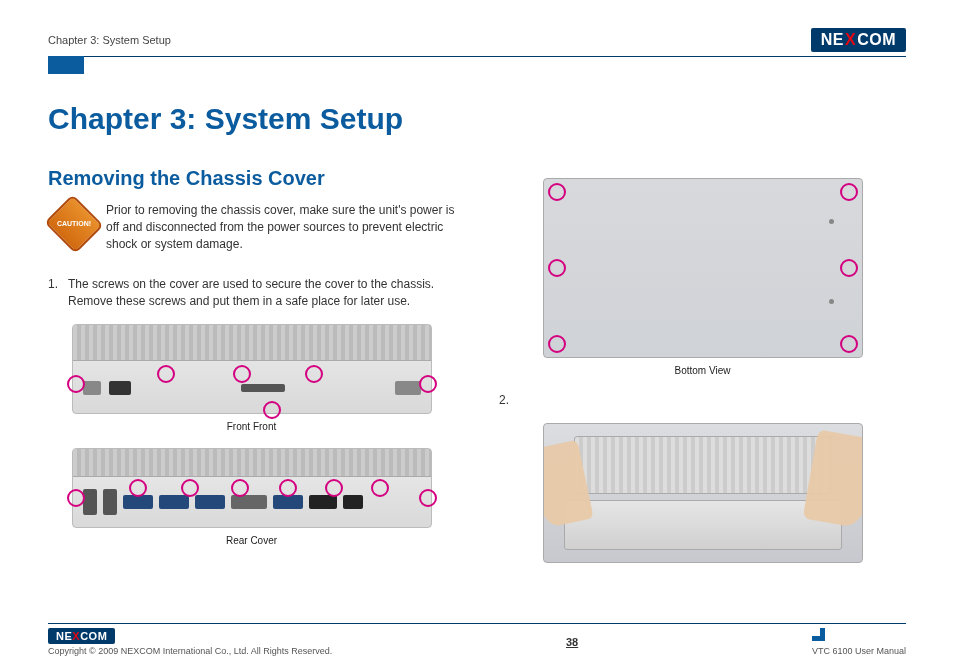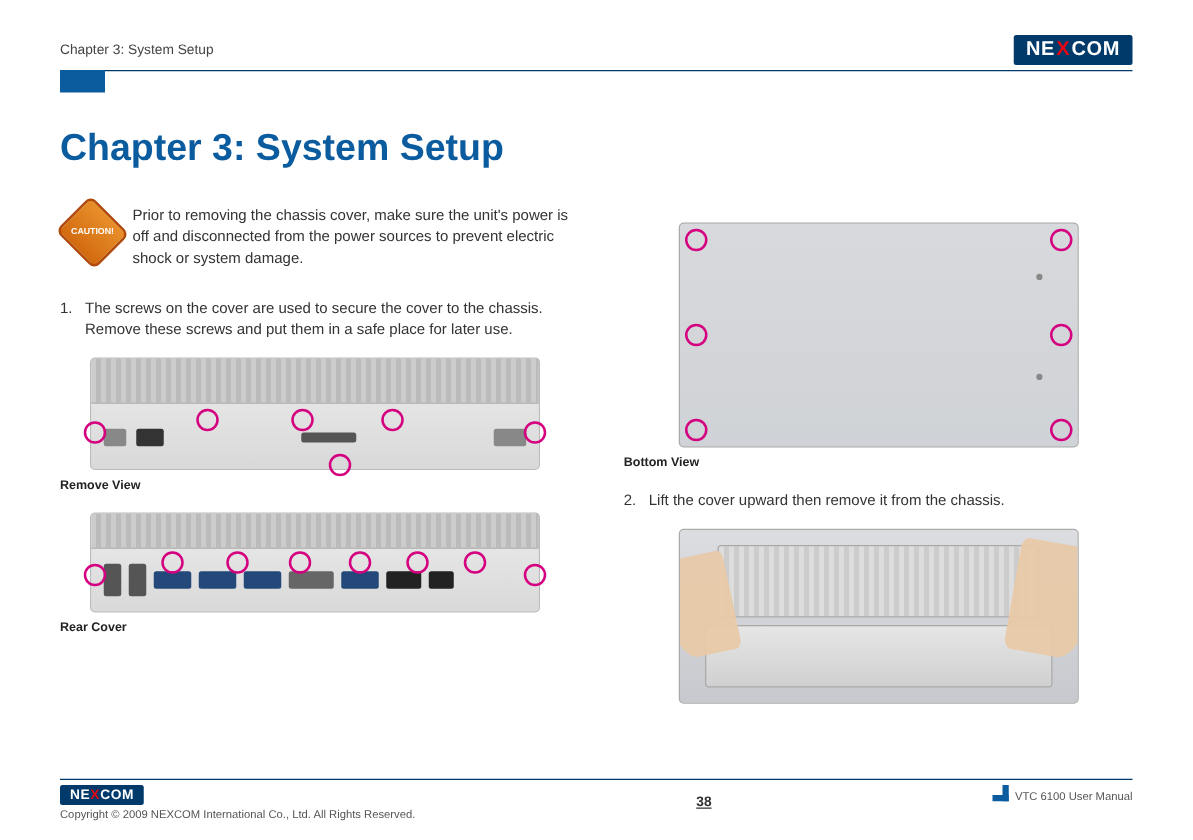--- a/index.html
+++ b/index.html
@@ -98,39 +98,39 @@
   position:absolute; left:10px; right:10px; bottom:10px; height:30px;
   display:flex; gap:8px; align-items:center;
 }
 .port { background:#333; height:14px; border-radius:2px; }
 .port.w { background:#888; }
 .screw-circle {
   position:absolute; width:18px; height:18px; border:2px solid #d4007f;
   border-radius:50%; background:transparent;
 }
 .caption {
-  font-size:10px; font-weight:700; color:#222;
+  text-align:center; font-size:10px; font-weight:400; color:#222;
   margin: 6px 0 14px 0;
 }
 .footer {
   position:absolute; left:48px; right:48px; bottom:16px;
   border-top:1px solid #003a6b;
   padding-top:4px;
   display:flex; justify-content:space-between; align-items:flex-start;
   font-size:9px; color:#555;
 }
 .footer-left { display:flex; flex-direction:column; gap:2px; }
 .footer-logo {
   background:#003a6b; color:#fff; font-weight:bold; font-size:11px;
   padding:2px 8px; border-radius:2px; display:inline-flex; align-items:center;
   width:fit-content; letter-spacing:0.5px;
 }
 .footer-logo .x { color:#e30613; }
 .page-num { font-size:11px; font-weight:700; color:#333; align-self:center;text-decoration:underline; }
-.footer-right { display:flex; flex-direction:row; align-items:flex-end; gap:4px; }
+.footer-right { display:flex; flex-direction:column; gap:4px; }
 .corner-mark { width:14px; height:14px; }
 .corner-mark::before {
   content:""; display:block; width:8px; height:8px;
   border-right:5px solid #0b5b9f; border-bottom:5px solid #0b5b9f;
 }
 </style>
 </head>
 <body>
 
 <div class="page">
@@ -143,20 +143,21 @@
     </span>
   </div>
   <div class="hr-line"></div>
   <div class="blue-block"></div>
 
   <h1 class="chapter-title">Chapter 3: System Setup</h1>
 
   <div class="columns">
 
     <div class="col">
+      <h2 class="section-heading">Removing the Chassis Cover</h2>
 
       <div class="caution-row">
         <div class="caution-icon">
             <span>CAUTION!</span>
           </div>
         <div class="caution-text">Prior to removing the chassis cover, make sure the unit's power is off and disconnected from the power sources to prevent electric shock or system damage.</div>
       </div>
 
       <div class="step-item">
         <div class="step-num">1.</div>
@@ -173,21 +174,21 @@
           <div style="flex:1"></div>
           <div class="port w" style="width:26px"></div>
         </div>
         <div class="screw-circle" style="left:-6px; top:50px;"></div>
         <div class="screw-circle" style="left:84px; top:40px;"></div>
         <div class="screw-circle" style="left:160px; top:40px;"></div>
         <div class="screw-circle" style="left:232px; top:40px;"></div>
         <div class="screw-circle" style="right:-6px; top:50px;"></div>
         <div class="screw-circle" style="left:190px; bottom:-6px;"></div>
       </div>
-      <div class="caption">Remove View</div>
+      <div class="caption">Front Front</div>
 
       <div class="figure device-body rear-view" style="margin-left:auto;margin-right:auto;">
         <div class="fins" style="height:28px"></div>
         <div class="port-row" style="bottom:8px;height:34px;gap:6px;">
           <div class="port" style="width:14px;height:26px;background:#555"></div>
           <div class="port" style="width:14px;height:26px;background:#555"></div>
           <div class="port" style="width:30px;background:#24487a"></div>
           <div class="port" style="width:30px;background:#24487a"></div>
           <div class="port" style="width:30px;background:#24487a"></div>
           <div class="port" style="width:36px;background:#666"></div>
@@ -216,21 +217,20 @@
         <div class="screw-circle" style="right:4px; top:80px;"></div>
         <div class="screw-circle" style="left:4px; bottom:4px;"></div>
         <div class="screw-circle" style="right:4px; bottom:4px;"></div>
         <div style="position:absolute;right:28px;top:40px;width:5px;height:5px;background:#888;border-radius:50%"></div>
         <div style="position:absolute;right:28px;top:120px;width:5px;height:5px;background:#888;border-radius:50%"></div>
       </div>
       <div class="caption">Bottom View</div>
 
       <div class="step-item">
         <div class="step-num">2.</div>
-        <div>Lift the cover upward then remove it from the chassis.</div>
       </div>
 
       <div class="figure device-body lift-view" style="margin-left:auto;margin-right:auto;position:relative;overflow:hidden;">
         <div style="position:absolute;left:30px;right:30px;top:12px;height:58px;background:repeating-linear-gradient(90deg,#ddd 0 4px,#ccc 4px 8px);border:1px solid #aaa;border-radius:3px;"></div>
         <div style="position:absolute;left:20px;right:20px;bottom:12px;height:50px;background:linear-gradient(#e6e6e6,#d0d0d0);border:1px solid #aaa;border-radius:3px;"></div>
         <div style="position:absolute;left:-8px;top:20px;width:50px;height:80px;background:#e8c9a8;border-radius:30% 10% 10% 30%;transform:rotate(-12deg);opacity:0.95;"></div>
         <div style="position:absolute;right:-8px;top:10px;width:60px;height:90px;background:#e8c9a8;border-radius:10% 30% 30% 10%;transform:rotate(10deg);opacity:0.95;"></div>
       </div>
     </div>
   </div>

